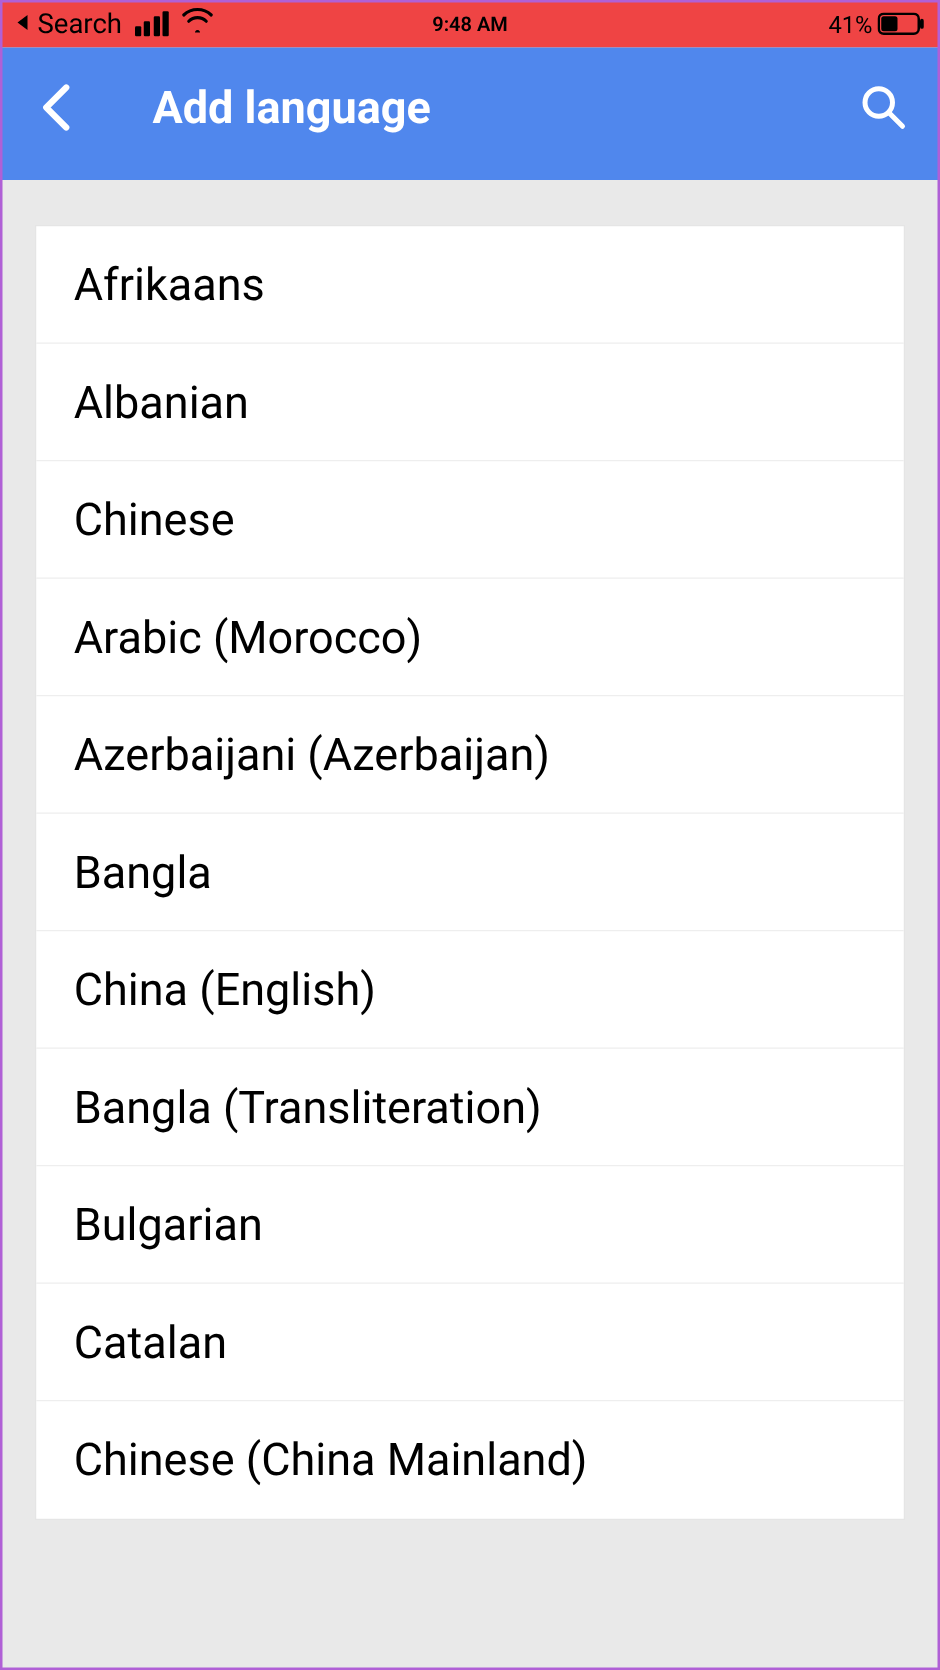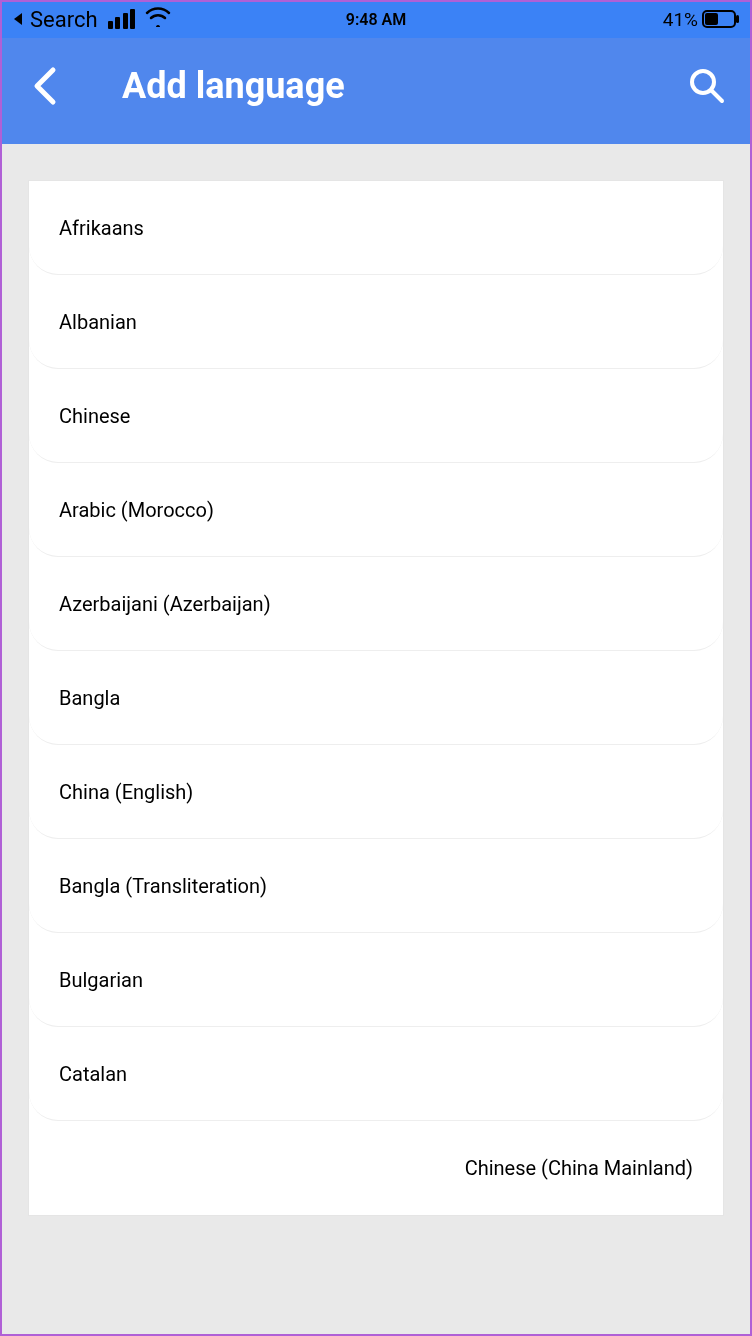--- a/index.html
+++ b/index.html
@@ -11,21 +11,21 @@
     body {
       width: 752px;
       height: 1336px;
       font-family: -apple-system, BlinkMacSystemFont, "Segoe UI", Roboto, Helvetica, Arial, sans-serif;
       background: #e9e9e9;
       overflow: hidden;
       position: relative;
     }
     .status-bar {
       height: 38px;
-      background: #3b82f6;
+      background: #ef4444;
       display: flex;
       align-items: center;
       padding: 0 12px;
       color: #000;
       font-size: 22px;
       font-weight: 400;
     }
     .status-left {
       display: flex;
       align-items: center;
@@ -107,28 +107,26 @@
     .list {
       background: #fff;
       border: 1px solid #e5e5e5;
     }
     .list-item {
       height: 94px;
       display: flex;
       align-items: center;
       padding: 0 30px;
       border-bottom: 1px solid #eeeeee;
-      font-size: 20px;
+      font-size: 36px;
       color: #000;
       cursor: pointer;
-      border-radius: 29px;
     }
     .list-item:last-child {
       border-bottom: none;
-      justify-content: flex-end;
     }
     .border-overlay {
       position: absolute;
       inset: 0;
       pointer-events: none;
       border: 2px solid #b060d6;
     }
   </style>
 </head>
 <body>

